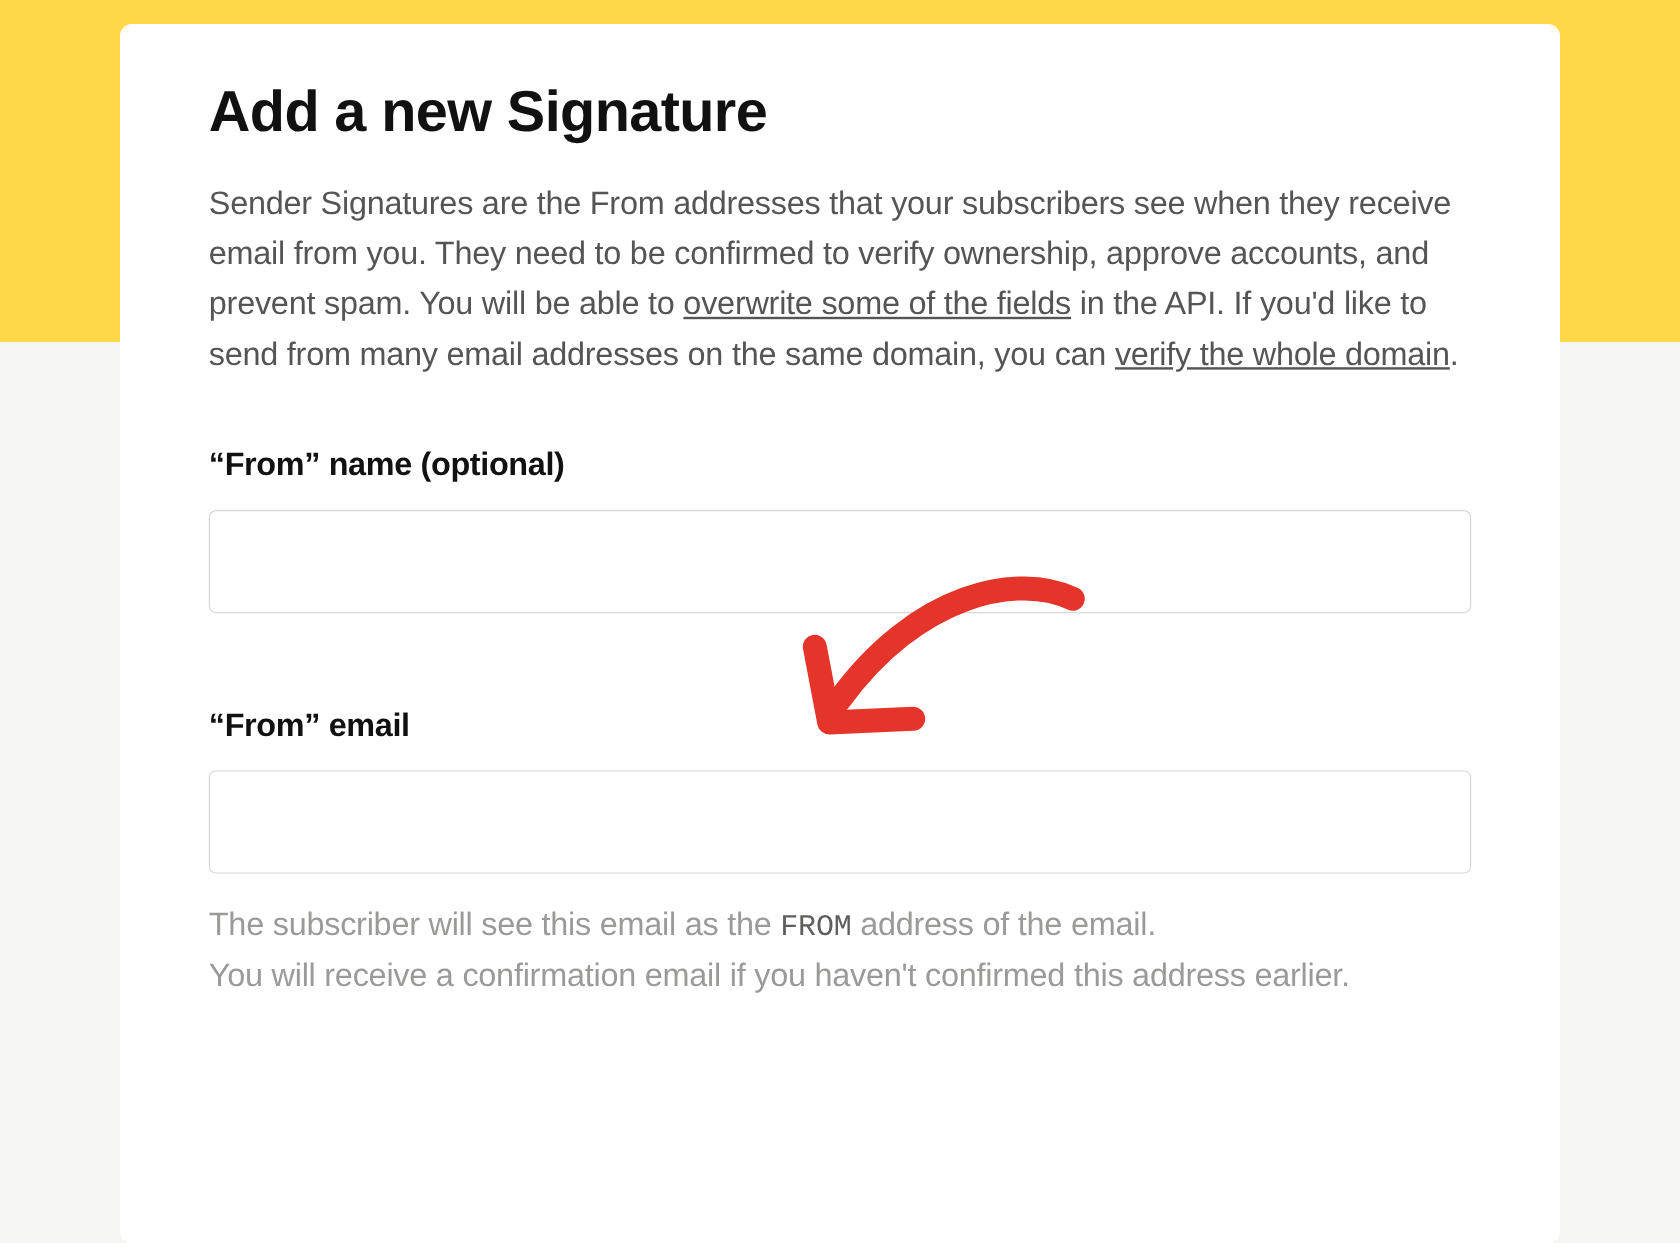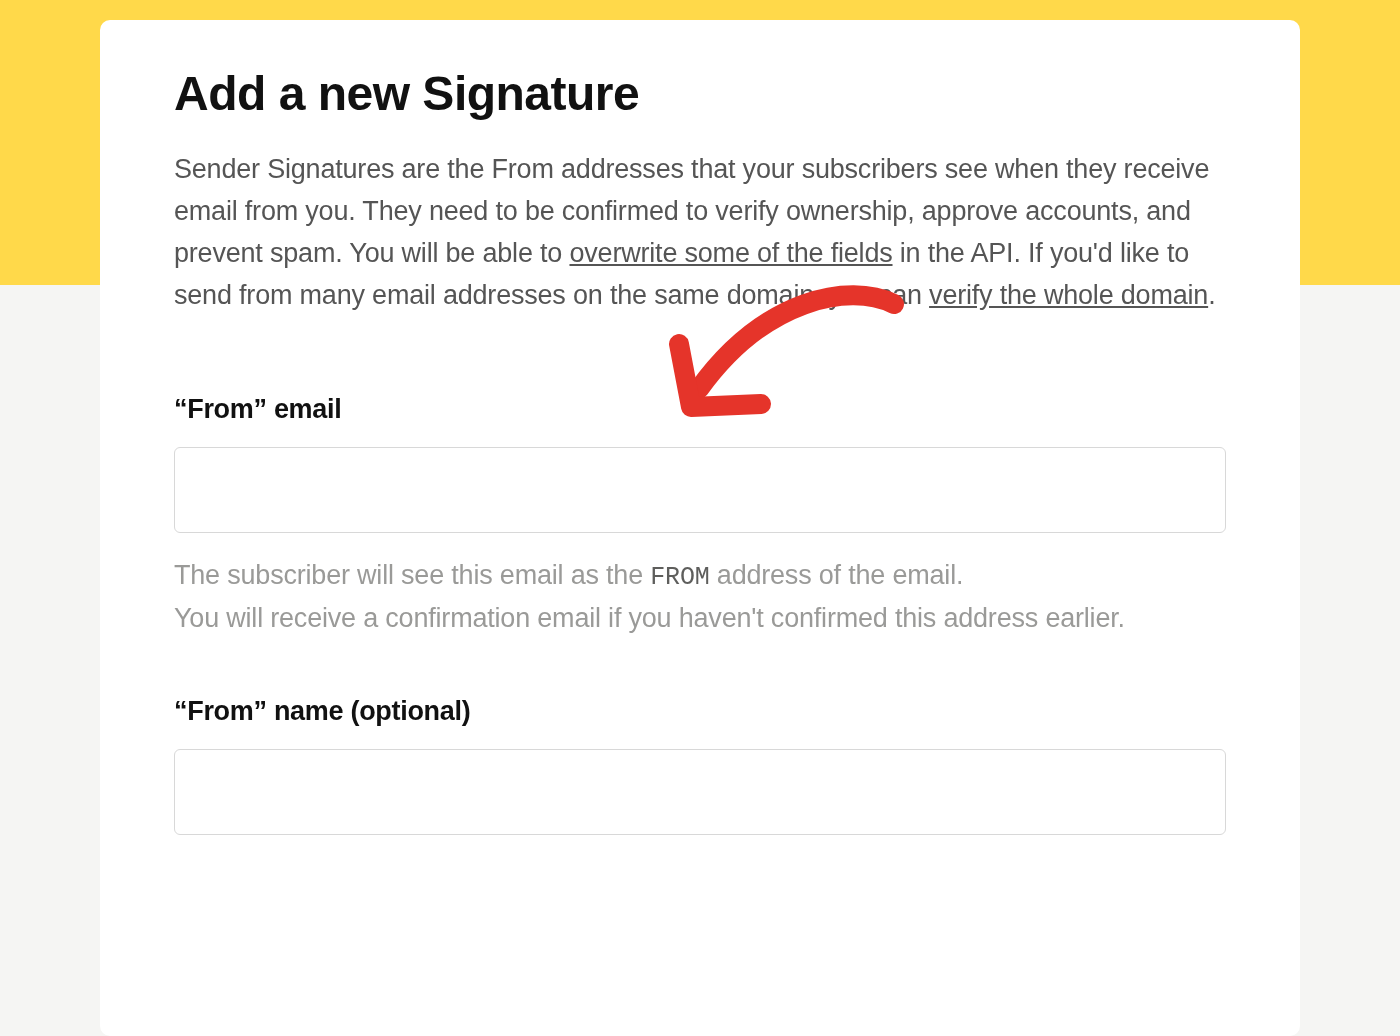--- a/index.html
+++ b/index.html
@@ -103,32 +103,32 @@
 
 <div class="yellow-banner"></div>
 
 <div class="card">
   <h1 class="page-title">Add a new Signature</h1>
 
   <p class="description">
     <span>Sender Signatures are the From addresses that your subscribers see when they receive email from you. They need to be confirmed to verify ownership, approve accounts, and prevent spam. You will be able to </span><a href="#">overwrite some of the fields</a><span> in the API. If you'd like to send from many email addresses on the same domain, you can </span><a href="#">verify the whole domain</a><span>.</span>
   </p>
 
+  <div class="field-group second">
+    <label class="field-label">“From” name (optional)</label>
+    <input type="text" class="text-input" value="" style="">
+  </div>
+
   <div class="field-group first">
     <svg class="arrow-annotation" viewBox="0 0 260 160">
       <path d="M 245 20 C 200 -2, 115 15, 50 105" stroke="#e5342a" stroke-width="20" fill="none" stroke-linecap="round"></path>
       <path d="M 30 60 L 42 123 L 112 120" stroke="#e5342a" stroke-width="20" fill="none" stroke-linecap="round" stroke-linejoin="round"></path>
     </svg>
 
     <label class="field-label">“From” email</label>
     <input type="text" class="text-input" value="" style="">
     <p class="field-help">
       <span>The subscriber will see this email as the </span><span class="mono">FROM</span><span> address of the email.</span>
       <br>
       <span>You will receive a confirmation email if you haven't confirmed this address earlier.</span>
     </p>
   </div>
-
-  <div class="field-group second">
-    <label class="field-label">“From” name (optional)</label>
-    <input type="text" class="text-input" value="" style="">
-  </div>
 </div>
 
 </body></html>

